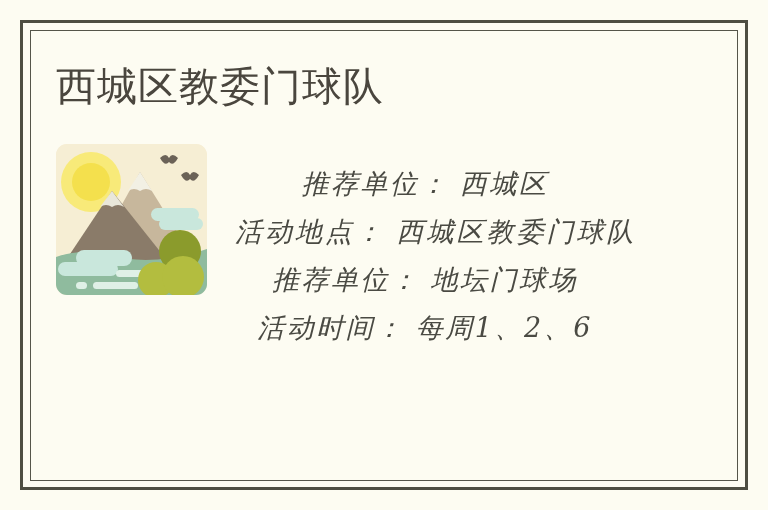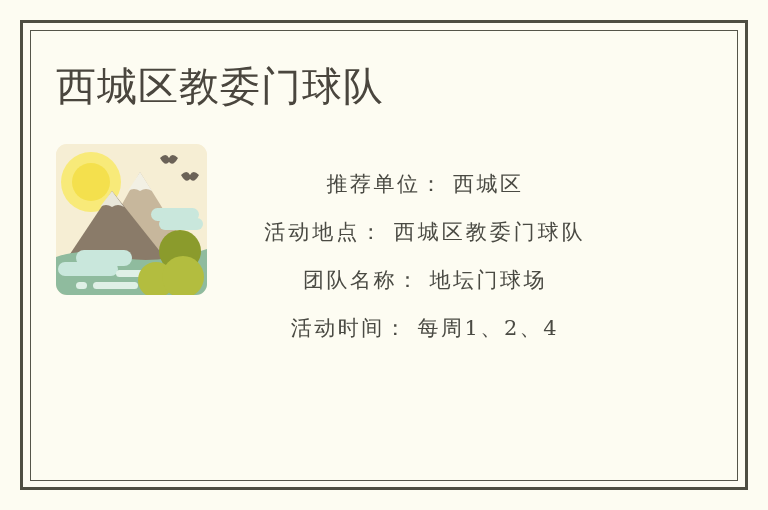--- a/index.html
+++ b/index.html
@@ -87,24 +87,25 @@
   .info {
     position: absolute;
     left: 179px;
     top: 16px;
     width: 380px;
     text-align: center;
     font-family: "DejaVu Serif", "Liberation Serif", serif;
     color: #4a4a43;
   }
   .info-line {
-    font-size: 21px;
+    font-size: 27px;
     line-height: 48px;
     letter-spacing: 2.5px;
     white-space: nowrap;
+    font-style: italic;
   }
   .info-line.wide {
     letter-spacing: 3px;
   }
 </style>
 </head>
 <body>
 
 <div class="page">
 
@@ -155,18 +156,18 @@
 
         <circle cx="124" cy="107" r="21" fill="#8b9b2c"></circle>
         <circle cx="100" cy="136" r="18" fill="#b3bd3f"></circle>
         <circle cx="127" cy="133" r="21" fill="#b3bd3f"></circle>
       </svg>
     </div>
 
     <div class="info">
       <div class="info-line">推荐单位： 西城区</div>
       <div class="info-line wide">活动地点： 西城区教委门球队</div>
-      <div class="info-line">团队名称： 地坛门球场</div>
-      <div class="info-line">活动时间： 每周1、2、4</div>
+      <div class="info-line">推荐单位： 地坛门球场</div>
+      <div class="info-line">活动时间： 每周1、2、6</div>
     </div>
 
   </div>
 </div>
 
 </body></html>

